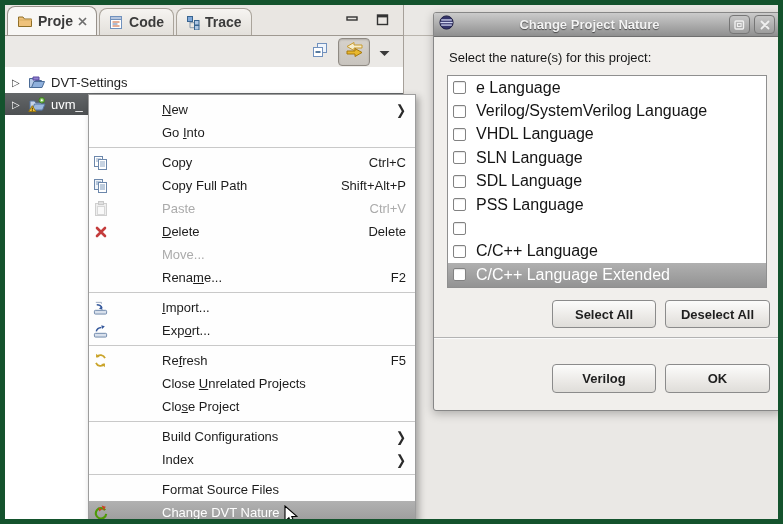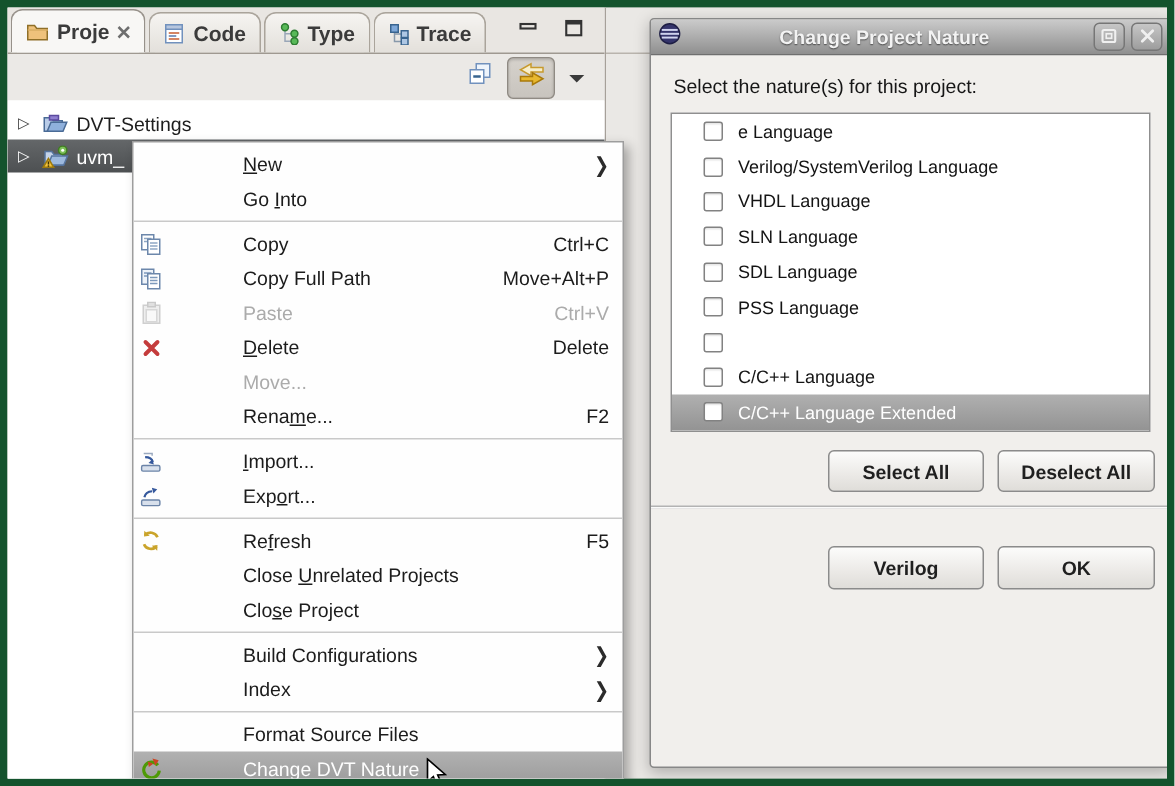--- a/index.html
+++ b/index.html
@@ -40,33 +40,33 @@
   .mi-icon{width:15px; height:16px; margin-right:6px; flex:none; display:inline-flex; align-items:center; justify-content:center;}
   .mi-label{white-space:nowrap;}
   .mi-label .u{text-decoration:underline;}
   .mi-accel{margin-left:auto; white-space:nowrap;}
   .mi-sub{margin-left:auto; font-size:12px; color:#2b2b2b; transform:scaleY(1.15);}
   .menu-item.disabled{color:#ababab;}
   .menu-item.disabled .mi-icon{opacity:.45;}
   .menu-item.highlight{background:linear-gradient(#b1b1b1,#9a9a9a); color:#fdfdfd;}
   .menu-sep{height:1px; background:#c9c9c9; margin:3px 0;}
   
-  .dialog{position:absolute; left:428px; top:7px; width:348px; height:500px; z-index:6;
+  .dialog{position:absolute; left:428px; top:7px; width:348px; height:399px; z-index:6;
           background:#f1efec; border:1px solid #878787; border-radius:3px; box-sizing:border-box;
           box-shadow:0 3px 10px rgba(0,0,0,.25);}
   .titlebar{position:absolute; left:0; top:0; right:0; height:23px; border-radius:2px 2px 0 0;
           background:linear-gradient(#cbcbcb,#8f8f8f); border-bottom:1px solid #6f6f6f;
           display:flex; align-items:center; padding:0 5px;}
   .dlg-title{flex:1; text-align:center; font-size:13px; font-weight:bold; color:#f3f3f3; text-shadow:0 1px 1px rgba(0,0,0,.55);}
   .tb-btn{width:19px; height:17px; margin-left:4px; border:1px solid #767676; border-radius:4px;
           background:linear-gradient(#c6c6c6,#9d9d9d); display:flex; align-items:center; justify-content:center;}
   .prompt{position:absolute; left:15px; top:37px; font-size:13px; color:#161616;}
   .nature-list{position:absolute; left:13px; top:62px; width:320px; height:213px; box-sizing:border-box;
           background:#fff; border:1px solid #8f8f8f; overflow:hidden;}
-  .nature-row{height:23.4px; display:flex; align-items:center; padding-left:21px; font-size:12px; color:#141414;}
+  .nature-row{height:23.4px; display:flex; align-items:center; padding-left:5px; font-size:16px; color:#141414;}
   .nature-row.selected{background:linear-gradient(#b0b0b0,#939393); color:#fff;}
   .checkbox{width:13px; height:13px; box-sizing:border-box; border:1px solid #828282; border-radius:2px;
           background:#fff; margin-right:10px; flex:none; box-shadow:inset 0 1px 1px rgba(0,0,0,.10);}
   .btn{position:absolute; box-sizing:border-box; height:28px; border:1px solid #8b8b8b; border-radius:4px;
           background:linear-gradient(#fcfcfb,#ebe9e6 60%,#dfddd9); font-size:13px; font-weight:bold; color:#1f1f1f;
           display:flex; align-items:center; justify-content:center; font-family:inherit;}
   .dlg-sep{position:absolute; left:0; right:0; top:324px; height:1px; background:#b3b3b3; border-bottom:1px solid #fafafa;}
   
   .cursor{position:absolute; left:279px; top:500px; z-index:10;}
 </style>
@@ -104,31 +104,20 @@
                 <line x1="3.5" y1="7" x2="10.5" y2="7" stroke="#c95c2e"></line>
                 <line x1="3.5" y1="9" x2="8.5" y2="9" stroke="#5b79a8"></line>
                 <line x1="3.5" y1="11" x2="10.5" y2="11" stroke="#c95c2e"></line>
               </svg>
             </span>
             <span class="tab-label">Code</span>
           </div>
           <div class="tab">
             <span class="icon">
               <svg width="14" height="15" viewBox="0 0 14 15">
-                <path d="M4 4 V12.5 H8 M4 7.5 H8" stroke="#9aa7b8" fill="none"></path>
-                <circle cx="4" cy="3.2" r="2.3" fill="#58b958" stroke="#2e7d32"></circle>
-                <circle cx="10.3" cy="7.5" r="2.3" fill="#58b958" stroke="#2e7d32"></circle>
-                <circle cx="10.3" cy="12.5" r="2.3" fill="#58b958" stroke="#2e7d32"></circle>
-              </svg>
-            </span>
-            <span class="tab-label">Type</span>
-          </div>
-          <div class="tab">
-            <span class="icon">
-              <svg width="14" height="15" viewBox="0 0 14 15">
                 <path d="M4 5 V12.7 H8.5 M4 7.7 H8.5" stroke="#8899aa" fill="none"></path>
                 <rect x="1.5" y="1.5" width="5" height="5" fill="#7ea7d8" stroke="#39648f"></rect>
                 <rect x="8.5" y="5.5" width="4.5" height="4.5" fill="#aec7e4" stroke="#39648f"></rect>
                 <rect x="8.5" y="10.5" width="4.5" height="4.5" fill="#aec7e4" stroke="#39648f"></rect>
               </svg>
             </span>
             <span class="tab-label">Trace</span>
           </div>
         </span>
       <span class="winbtns" id="winbtns-holder">
@@ -223,21 +212,21 @@
             <rect x="1.5" y="1.5" width="8" height="10" fill="#eef3f9" stroke="#6c87ab"></rect>
             <line x1="3" y1="4" x2="8" y2="4" stroke="#7d99bb"></line>
             <line x1="3" y1="6" x2="8" y2="6" stroke="#7d99bb"></line>
             <rect x="5.5" y="4.5" width="8" height="10" fill="#fff" stroke="#6c87ab"></rect>
             <line x1="7" y1="7" x2="12" y2="7" stroke="#7d99bb"></line>
             <line x1="7" y1="9" x2="12" y2="9" stroke="#7d99bb"></line>
             <line x1="7" y1="11" x2="12" y2="11" stroke="#7d99bb"></line>
           </svg>
         </span>
         <span class="mi-label">Copy Full Path</span>
-        <span class="mi-accel">Move+Alt+P</span>
+        <span class="mi-accel">Shift+Alt+P</span>
       </div>
       <div class="menu-item disabled">
         <span class="mi-icon">
           <svg width="14" height="16" viewBox="0 0 14 16">
             <rect x="1.5" y="2.5" width="11" height="12" fill="#dcdcdc" stroke="#979797"></rect>
             <rect x="4.5" y="0.5" width="5" height="3" fill="#bdbdbd" stroke="#8a8a8a"></rect>
             <rect x="3.5" y="5.5" width="7" height="8" fill="#f4f4f4" stroke="#a8a8a8"></rect>
           </svg>
         </span>
         <span class="mi-label">Paste</span>

